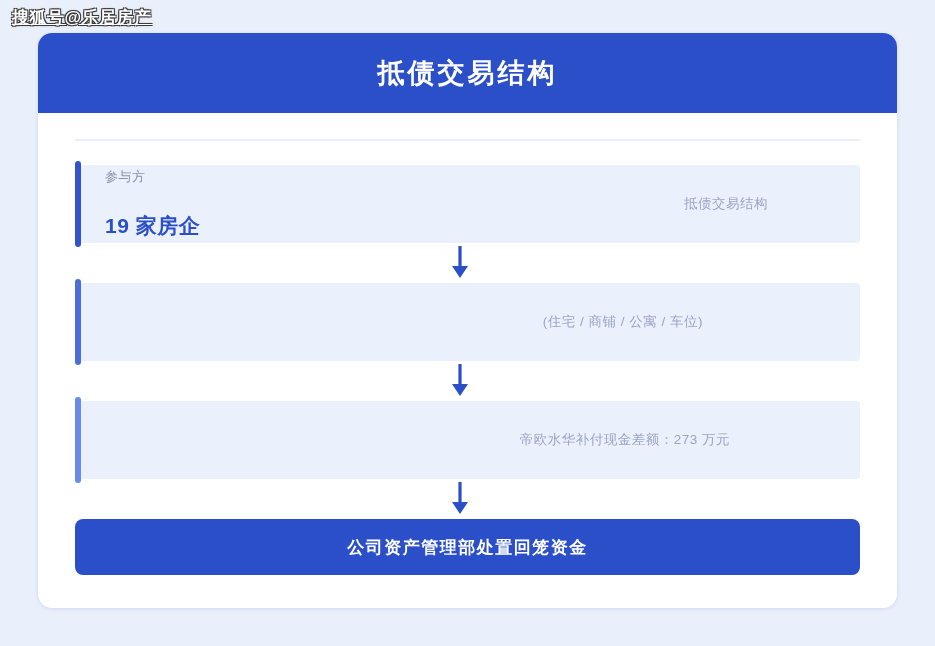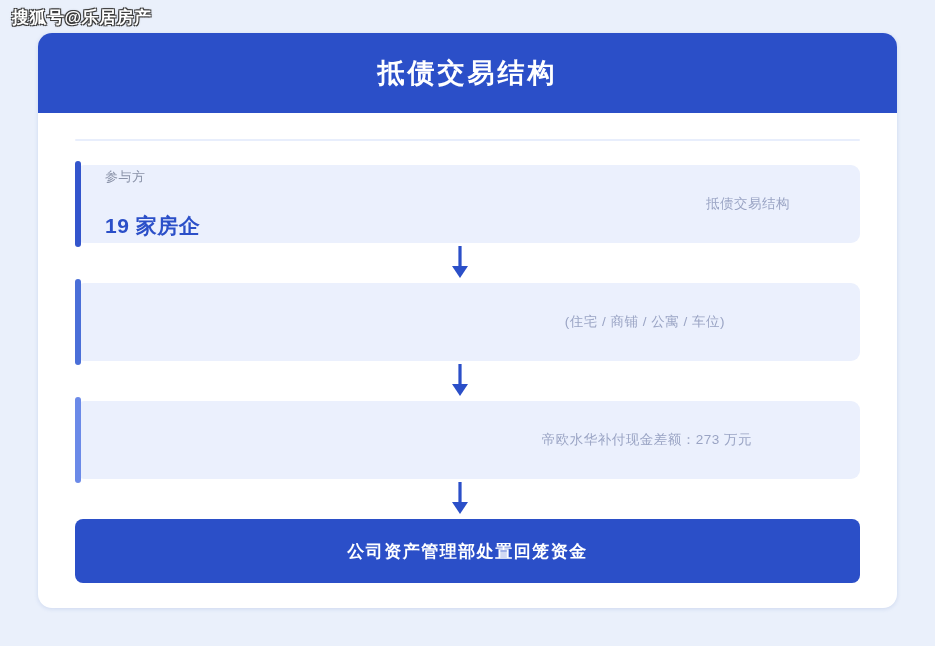--- a/index.html
+++ b/index.html
@@ -25,20 +25,21 @@
     color: #ffffff;
     letter-spacing: 0.5px;
     text-shadow:
       -1px -1px 0 #3b3b3b,
        1px -1px 0 #3b3b3b,
       -1px  1px 0 #3b3b3b,
        1px  1px 0 #3b3b3b,
        0    0   3px rgba(0,0,0,0.35);
     z-index: 20;
     white-space: nowrap;
+    text-decoration: underline;
   }
 
   
   .card {
     position: absolute;
     left: 38px;
     top: 33px;
     width: 859px;
     height: 575px;
     background: #ffffff;
@@ -74,25 +75,26 @@
   }
 
   
   .flow {
     margin-top: 24px;
   }
 
   .row {
     position: relative;
     background: #ebf0fd;
-    border-radius: 9px;
+    border-radius: 4px;
     height: 78px;
     display: flex;
     align-items: center;
     padding-left: 30px;
+    padding-right: 22px;
     box-sizing: border-box;
   }
   .row-accent {
     position: absolute;
     left: 0px;
     top: -4px;
     bottom: -4px;
     width: 6px;
     border-radius: 4px;
   }
@@ -135,21 +137,21 @@
     position: relative;
     left: -8px;
   }
   .arrow svg { display: block; }
 
   
   .footer-bar {
     margin-top: 0px;
     background: #2b4fc8;
     border-radius: 8px;
-    height: 64px;
+    height: 56px;
     display: flex;
     align-items: center;
     justify-content: center;
   }
   .footer-bar-text {
     color: #ffffff;
     font-size: 17px;
     font-weight: bold;
     letter-spacing: 1.5px;
   }

